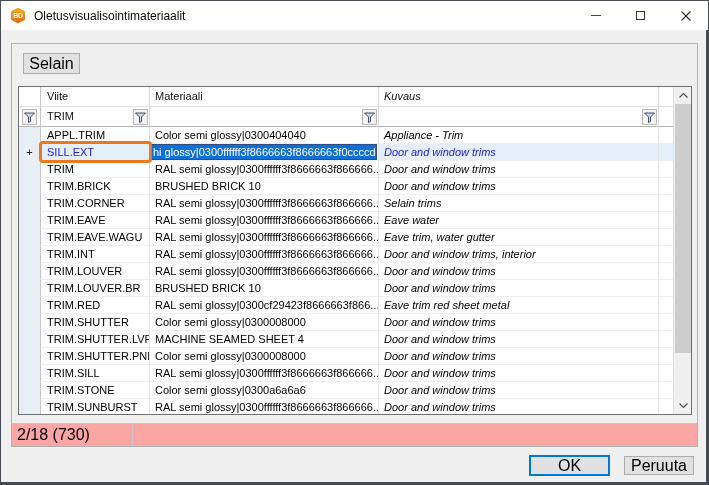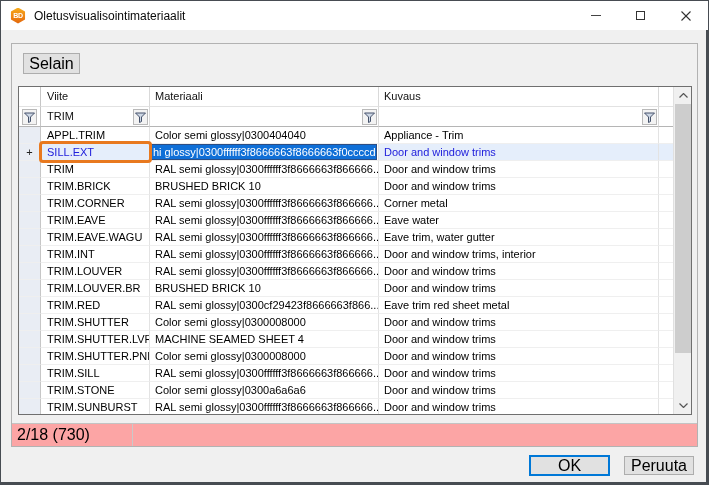--- a/index.html
+++ b/index.html
@@ -30,21 +30,21 @@
   .btn-selain{position:absolute;left:11px;top:9px;width:57px;height:21px;}
   
   .grid{position:absolute;left:6px;top:42px;width:674px;height:329px;border:1px solid #6f6f6f;background:#fff;overflow:hidden;}
   .grid-row,.hdr-row{display:flex;width:604px;}
   .hdr-row{height:20px;background:#fff;}
   .cell{position:relative;overflow:hidden;white-space:nowrap;font-size:11px;line-height:16px;}
   .c-sel{width:22px;flex:0 0 22px;background:#e9edf4;border-right:1px solid #c6c6c6;border-bottom:1px solid #d6d6d6;
     text-align:center;font-size:11px;line-height:15px;color:#222;}
   .c-viite{width:109px;flex:0 0 109px;border-right:1px solid #d9d9d9;padding-left:6px;}
   .c-mat{width:229px;flex:0 0 229px;border-right:1px solid #d9d9d9;padding-left:5px;}
-  .c-kuv{width:280px;flex:0 0 280px;border-right:1px solid #d9d9d9;padding-left:5px;}
+  .c-kuv{width:280px;flex:0 0 280px;border-right:1px solid #d9d9d9;padding-left:5px;font-style:italic;}
   .c-fill{width:14px;flex:0 0 14px;border-right:none;background:#fff;}
   .hdr-row .cell{border-bottom:1px solid #e2e2e2;font-size:11px;line-height:19px;color:#111;}
   .hdr-row .c-sel{background:#fff;}
   .filter-row .cell{border-bottom:1px solid #b5b5b5;}
   .filter-row .c-sel{background:#fff;}
   .funnel-btn{position:absolute;right:1px;top:2px;width:15px;height:16px;background:#f3f3f3;border:1px solid #b9b9b9;
     display:flex;align-items:center;justify-content:center;}
   .funnel-sel{position:static;margin:2px auto 0 auto;}
   .grid-rows{position:relative;height:287px;overflow:hidden;}
   .grid-row{height:17px;background:#fff;position:relative;}
@@ -176,21 +176,21 @@
             <div class="cell c-sel"></div>
             <div class="cell c-viite">TRIM.BRICK</div>
             <div class="cell c-mat">BRUSHED BRICK 10</div>
             <div class="cell c-kuv">Door and window trims</div>
             <div class="cell c-fill"></div>
           </div>
           <div class="grid-row">
             <div class="cell c-sel"></div>
             <div class="cell c-viite">TRIM.CORNER</div>
             <div class="cell c-mat">RAL semi glossy|0300ffffff3f8666663f866666...</div>
-            <div class="cell c-kuv">Corner metal</div>
+            <div class="cell c-kuv">Selain trims</div>
             <div class="cell c-fill"></div>
           </div>
           <div class="grid-row">
             <div class="cell c-sel"></div>
             <div class="cell c-viite">TRIM.EAVE</div>
             <div class="cell c-mat">RAL semi glossy|0300ffffff3f8666663f866666...</div>
             <div class="cell c-kuv">Eave water</div>
             <div class="cell c-fill"></div>
           </div>
           <div class="grid-row">

